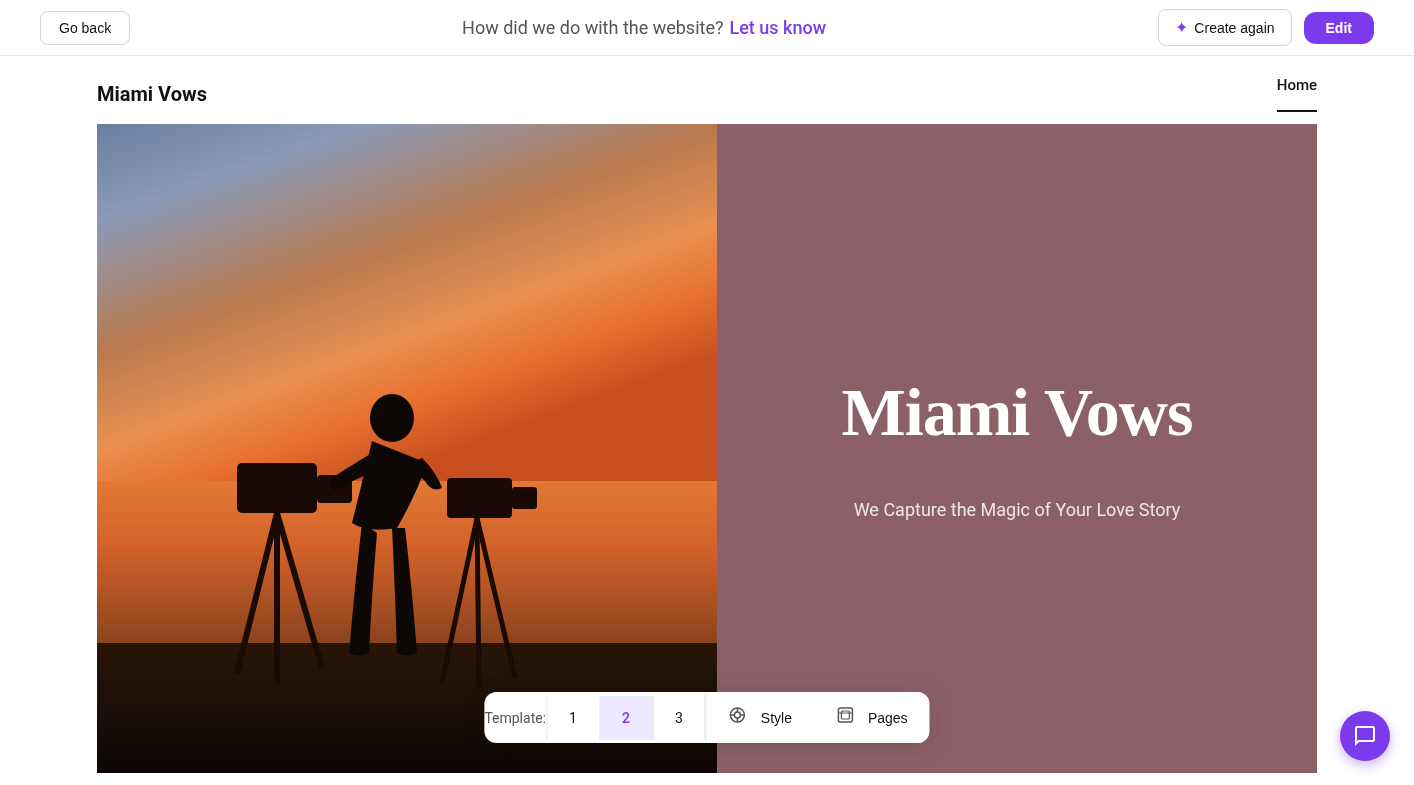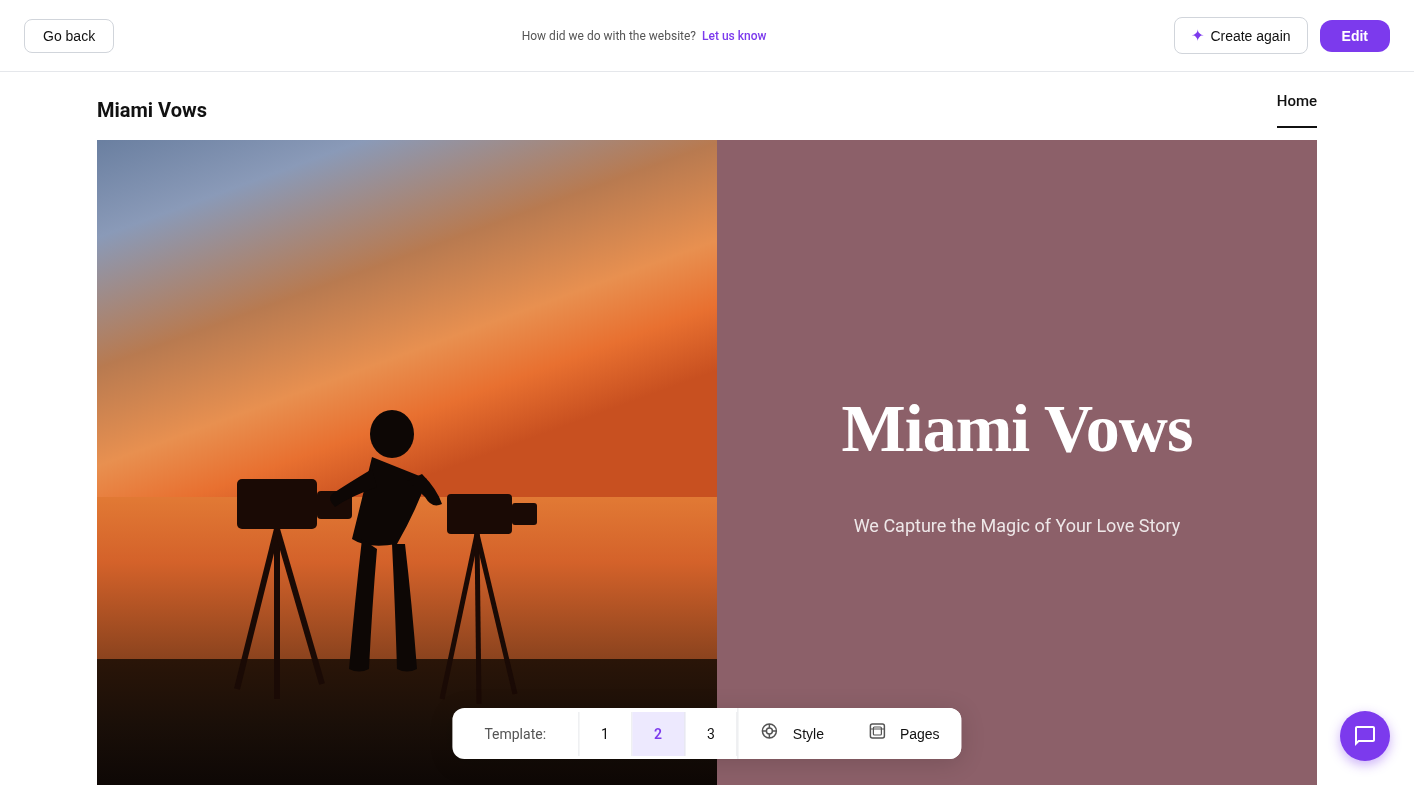--- a/index.html
+++ b/index.html
@@ -1,25 +1,25 @@
 <!DOCTYPE html>
 <html><head>
   <meta charset="utf-8">
   <style>
     * { margin: 0; padding: 0; box-sizing: border-box; }
     body { font-family: -apple-system, BlinkMacSystemFont, 'Segoe UI', Roboto, sans-serif; background: #fff; width: 1414px; height: 785px; overflow: hidden; }
 
     
     #topbar {
       display: flex; align-items: center; justify-content: space-between;
-      padding: 0 24px; height: 72px; border-bottom: 1px solid #e5e7eb;
+      padding: 0 40px; height: 56px; border-bottom: 1px solid #e5e7eb;
       background: #fff;
     }
     #topbar-left { display: flex; align-items: center; }
-    #topbar-center { display: flex; align-items: center; gap: 6px; font-size: 12px; color: #555; }
+    #topbar-center { display: flex; align-items: center; gap: 6px; font-size: 18px; color: #555; }
     #topbar-center a { color: #7c3aed; font-weight: 500; text-decoration: none; }
     #topbar-right { display: flex; align-items: center; gap: 12px; }
 
     .go-back-btn {
       border: 1px solid #d1d5db; background: #fff; border-radius: 8px;
       padding: 8px 18px; font-size: 14px; font-weight: 500; cursor: pointer;
       color: #111;
     }
     .create-again-btn {
       display: flex; align-items: center; gap: 6px;
@@ -108,21 +108,21 @@
 
     
     #bottom-toolbar {
       position: absolute; bottom: 30px; left: 50%; transform: translateX(-50%);
       display: flex; align-items: center; gap: 0;
       background: #fff; border-radius: 12px;
       box-shadow: 0 4px 24px rgba(0,0,0,0.15);
       overflow: hidden;
     }
     .template-label {
-      padding: 14px 32px; font-size: 14px; color: #555;
+      padding: 14px 0; font-size: 14px; color: #555;
       border-right: 1px solid #e5e7eb;
     }
     .template-num {
       padding: 14px 22px; font-size: 14px; color: #111; cursor: pointer;
       border-right: 1px solid #e5e7eb;
     }
     .template-num.active {
       background: #ede9fe; color: #7c3aed; font-weight: 600;
     }
     .toolbar-btn {

